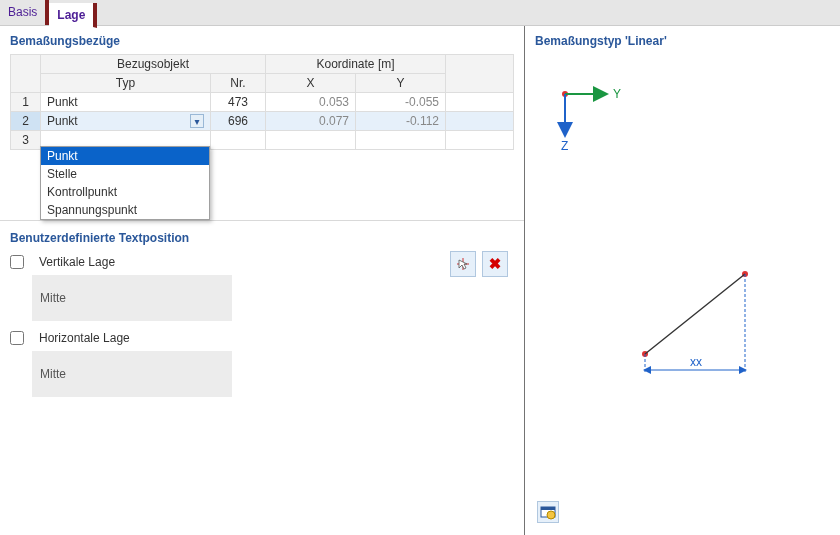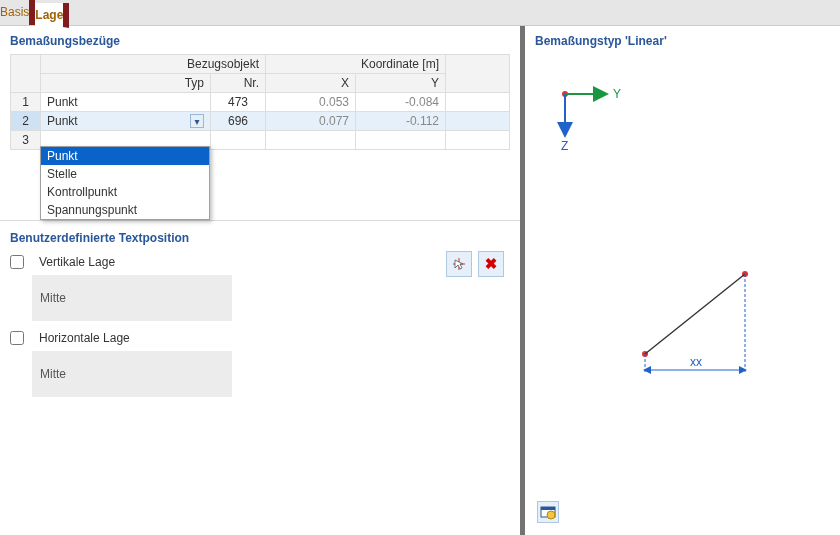--- a/index.html
+++ b/index.html
@@ -13,39 +13,39 @@
     height: 535px;
     overflow: hidden;
   }
   .tabbar {
     display: flex;
     background: #e6e6e6;
     border-bottom: 1px solid #ccc;
     height: 26px;
   }
   .tab {
-    padding: 5px 0;
-    border-right: 6px solid #7f1d1d;
-    cursor: pointer;
-    color: #a16207;
+    padding: 5px 8px;
+    border-right: 4px solid #7f1d1d;
+    cursor: pointer;
+    color: #4c1d95;
   }
   .tab.active {
     background: #fff;
     border-bottom: 1px solid #fff;
     position: relative;
     top: 3px;
     font-weight: bold;
   }
   .main {
     display: flex;
     height: calc(100% - 26px);
   }
   .left {
     width: 525px;
-    border-right: 5px solid #737373;
+    border-right: 1px solid #737373;
     padding: 8px 10px;
     position: relative;
   }
   .right {
     flex: 1;
     padding: 8px 10px;
     position: relative;
   }
   .section-title {
     color: #2a579a;
@@ -61,21 +61,21 @@
   table.grid th, table.grid td {
     border: 1px solid #ddd;
     padding: 2px 6px;
     height: 18px;
     font-size: 12px;
     background: #fff;
   }
   table.grid th {
     background: #f3f3f3;
     font-weight: normal;
-    text-align: right;
+    text-align: center;
   }
   table.grid th.sub {
     background: #f3f3f3;
   }
   table.grid td.rowhdr {
     background: #f3f3f3;
     text-align: center;
     width: 30px;
   }
   table.grid td.num { text-align: right; color: #888; }
@@ -206,21 +206,21 @@
           <th class="sub">X</th>
           <th class="sub">Y</th>
         </tr>
       </thead>
       <tbody>
         <tr>
           <td class="rowhdr">1</td>
           <td>Punkt</td>
           <td class="nr">473</td>
           <td class="num">0.053</td>
-          <td class="num">-0.084</td>
+          <td class="num">-0.055</td>
           <td></td>
         </tr>
         <tr class="row-active">
           <td class="rowhdr">2</td>
           <td>
             <div class="cell-dropdown">
               <span>Punkt</span>
               <span class="caret">▾</span>
             </div>
           </td>

